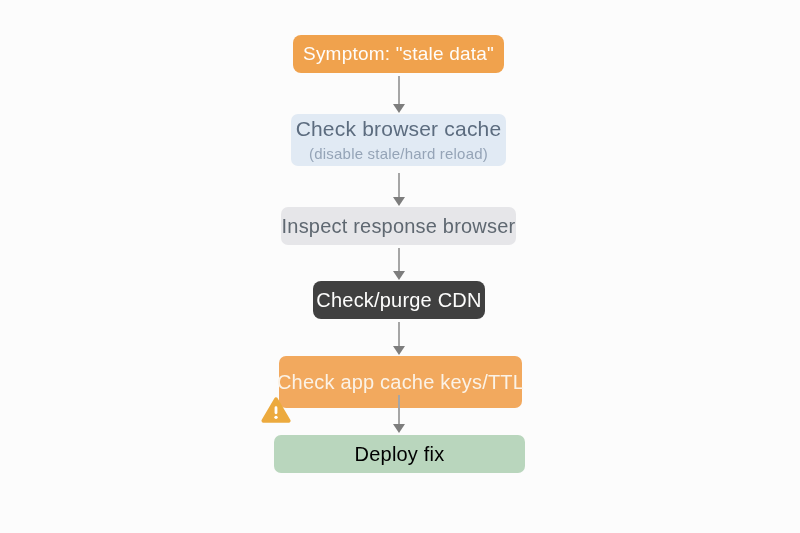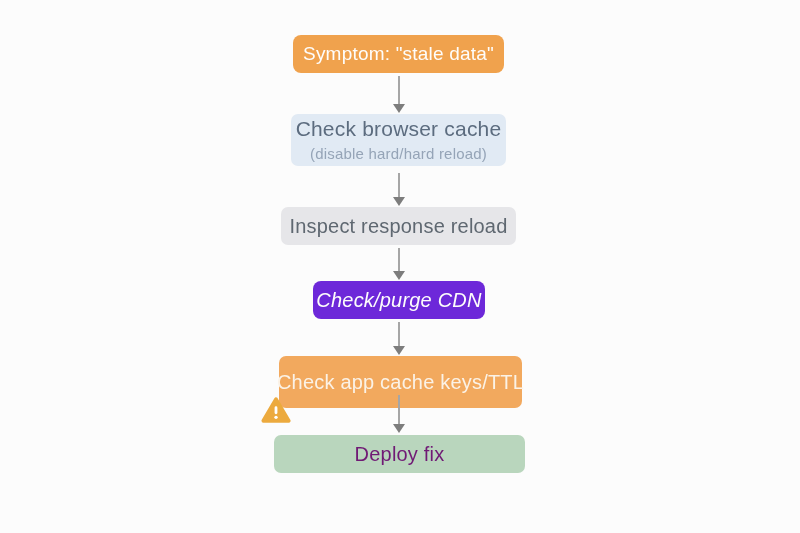--- a/index.html
+++ b/index.html
@@ -82,38 +82,38 @@
     <span class="main">Symptom: "stale data"</span>
   </div>
 
   <div class="arrow a1">
     <span class="line" style="background: rgb(166, 166, 166);"></span>
     <span class="head" style="border-top-color: rgb(125, 125, 125);"></span>
   </div>
 
   <div class="node n-browser" style="background: rgb(225, 234, 244); color: rgb(92, 108, 127);">
     <span class="main">Check browser cache</span>
-    <span class="sub" style="color: rgb(149, 164, 183);">(disable hard/hard reload)</span>
+    <span class="sub" style="color: rgb(149, 164, 183);">(disable stale/hard reload)</span>
   </div>
 
   <div class="arrow a2">
     <span class="line" style="background: rgb(166, 166, 166);"></span>
     <span class="head" style="border-top-color: rgb(125, 125, 125);"></span>
   </div>
 
   <div class="node n-headers" style="background: rgb(230, 230, 233); color: rgb(95, 104, 113);">
-    <span class="main">Inspect response reload</span>
+    <span class="main">Inspect response browser</span>
   </div>
 
   <div class="arrow a3">
     <span class="line" style="background: rgb(166, 166, 166);"></span>
     <span class="head" style="border-top-color: rgb(125, 125, 125);"></span>
   </div>
 
-  <div class="node n-cdn" style="background: #6d28d9; color: rgb(253, 253, 252); font-style: italic;">
+  <div class="node n-cdn" style="background: #404040; color: rgb(253, 253, 252);">
     <span class="main">Check/purge CDN</span>
   </div>
 
   <div class="arrow a4">
     <span class="line" style="background: rgb(166, 166, 166);"></span>
     <span class="head" style="border-top-color: rgb(125, 125, 125);"></span>
   </div>
 
   <div class="node n-appcache" style="background: rgb(242, 169, 94); color: rgb(251, 242, 230);">
     <span class="main">Check app cache keys/TTL</span>
@@ -125,17 +125,17 @@
   </div>
 
   <div class="warning" style="color: rgb(236, 170, 62);">
     <svg viewBox="0 0 32 29" aria-hidden="true">
       <polygon points="16,3 29.5,26 2.5,26" fill="currentColor" stroke="currentColor" stroke-width="4" stroke-linejoin="round"></polygon>
       <rect x="14.5" y="10.5" width="3" height="8.5" rx="1.5" fill="#FFFFFF"></rect>
       <circle cx="16" cy="22.3" r="1.8" fill="#FFFFFF"></circle>
     </svg>
   </div>
 
-  <div class="node n-deploy" style="background: rgb(185, 214, 189); color: #701a75; align-items: center;">
+  <div class="node n-deploy" style="background: rgb(185, 214, 189); color: #000000; align-items: center;">
     <span class="main">Deploy fix</span>
   </div>
 
 </div>
 
 </body></html>

